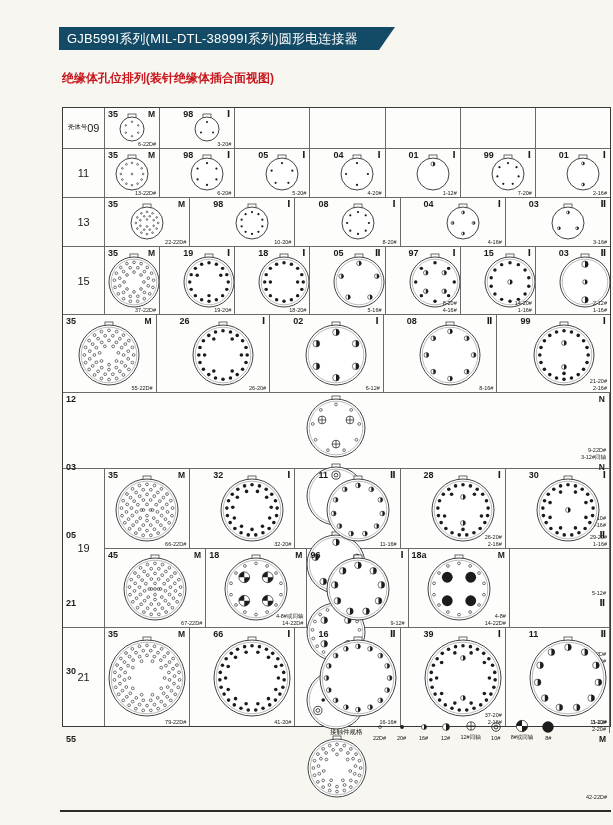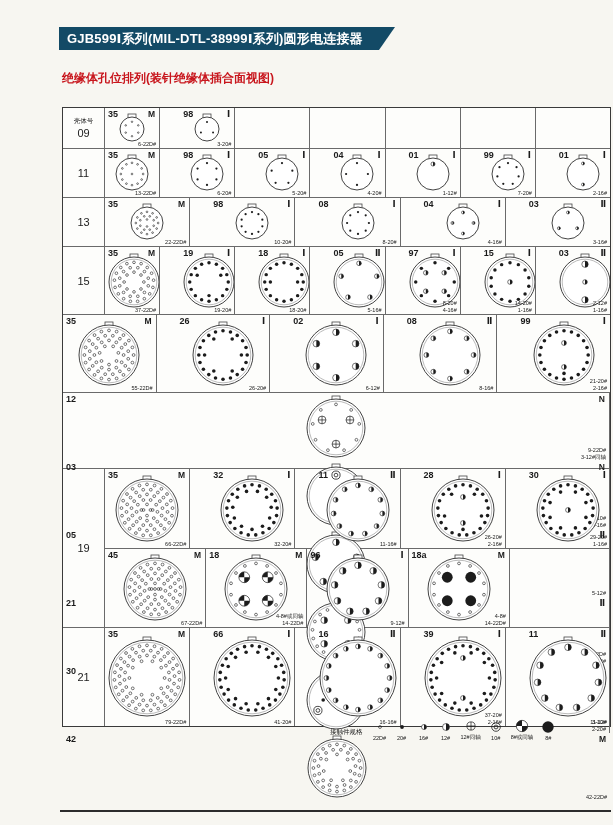--- a/index.html
+++ b/index.html
@@ -1,26 +1,26 @@
 <!DOCTYPE html>
 <html><head>
 <meta charset="utf-8">
 <style>
   html,body{margin:0;padding:0;}
   body{width:613px;height:825px;position:relative;background:#f7f6f1;
        font-family:"Liberation Sans","DejaVu Sans",sans-serif;color:#1a1a1a;overflow:hidden;}
   .banner{position:absolute;left:59px;top:27px;width:336px;height:23px;background:#134a66;
           clip-path:polygon(0 0,100% 0,calc(100% - 16px) 100%,0 100%);
           display:flex;align-items:center;padding-left:8px;box-sizing:border-box;}
-  .banner-title{color:#fff;font-weight:bold;font-size:13px;letter-spacing:.2px;white-space:nowrap;}
+  .banner-title{color:#fff;font-weight:normal;font-size:13px;letter-spacing:.2px;white-space:nowrap;}
   .section-title{position:absolute;left:62px;top:70px;color:#c8161d;font-weight:bold;font-size:12px;}
   .tbl{position:absolute;left:62px;top:107px;width:549px;border:1.5px solid #3a3a3a;background:#fdfdfb;box-sizing:border-box;}
   .row{display:flex;border-top:1px solid #6a6a6a;}
   .row:first-child{border-top:none;}
-  .shell{width:41px;border-right:1px solid #6a6a6a;display:flex;flex-direction:column;
+  .shell{width:41px;border-right:1px solid #6a6a6a;display:flex;flex-direction:row;
          align-items:center;justify-content:center;flex:none;}
   .shell-head{font-size:6.5px;margin-bottom:1px;}
   .shell-num{font-size:11px;}
   .subs{flex:1;min-width:0;}
   .subrow{display:flex;border-top:1px solid #6a6a6a;}
   .subrow:first-child{border-top:none;gap:20px;}
   .cell{flex:1;min-width:0;position:relative;border-right:1px solid #6a6a6a;
         display:flex;align-items:center;justify-content:center;}
   .cell:last-child{border-right:none;}
   .cell .num{position:absolute;left:3px;top:1px;font-size:9px;font-weight:bold;}
@@ -874,21 +874,21 @@
               <circle cx="14.900069060905238" cy="45.45" r="1.845" fill="none" stroke="#1c1c1c" stroke-width="0.8"></circle>
               <circle cx="45.8" cy="35" r="1.8" fill="#1c1c1c"></circle>
               <circle cx="20.200000000000003" cy="35" r="1.8" fill="#1c1c1c"></circle>
             </svg>
             <div class="lbl">
               <div>3-10#</div>
               <div>2-20#</div>
             </div>
           </div>
           <div class="cell">
-            <span class="num">42</span>
+            <span class="num">55</span>
             <span class="cls">M</span>
             <svg width="66" height="68">
               <rect x="29" y="3" width="8" height="4" fill="#fff" stroke="#444" stroke-width="0.8"></rect>
               <circle cx="33" cy="35" r="29" fill="#fff" stroke="#444" stroke-width="1"></circle>
               <circle cx="33" cy="35" r="26.8" fill="none" stroke="#777" stroke-width="0.5"></circle>
               <circle cx="33" cy="11.399999999999999" r="1.4" fill="none" stroke="#1c1c1c" stroke-width="0.6"></circle>
               <circle cx="40.29280106724876" cy="12.555066215434376" r="1.4" fill="none" stroke="#1c1c1c" stroke-width="0.6"></circle>
               <circle cx="46.871731954102366" cy="15.907198932751239" r="1.4" fill="none" stroke="#1c1c1c" stroke-width="0.6"></circle>
               <circle cx="52.09280106724876" cy="21.128268045897634" r="1.4" fill="none" stroke="#1c1c1c" stroke-width="0.6"></circle>
               <circle cx="55.44493378456562" cy="27.70719893275124" r="1.4" fill="none" stroke="#1c1c1c" stroke-width="0.6"></circle>

